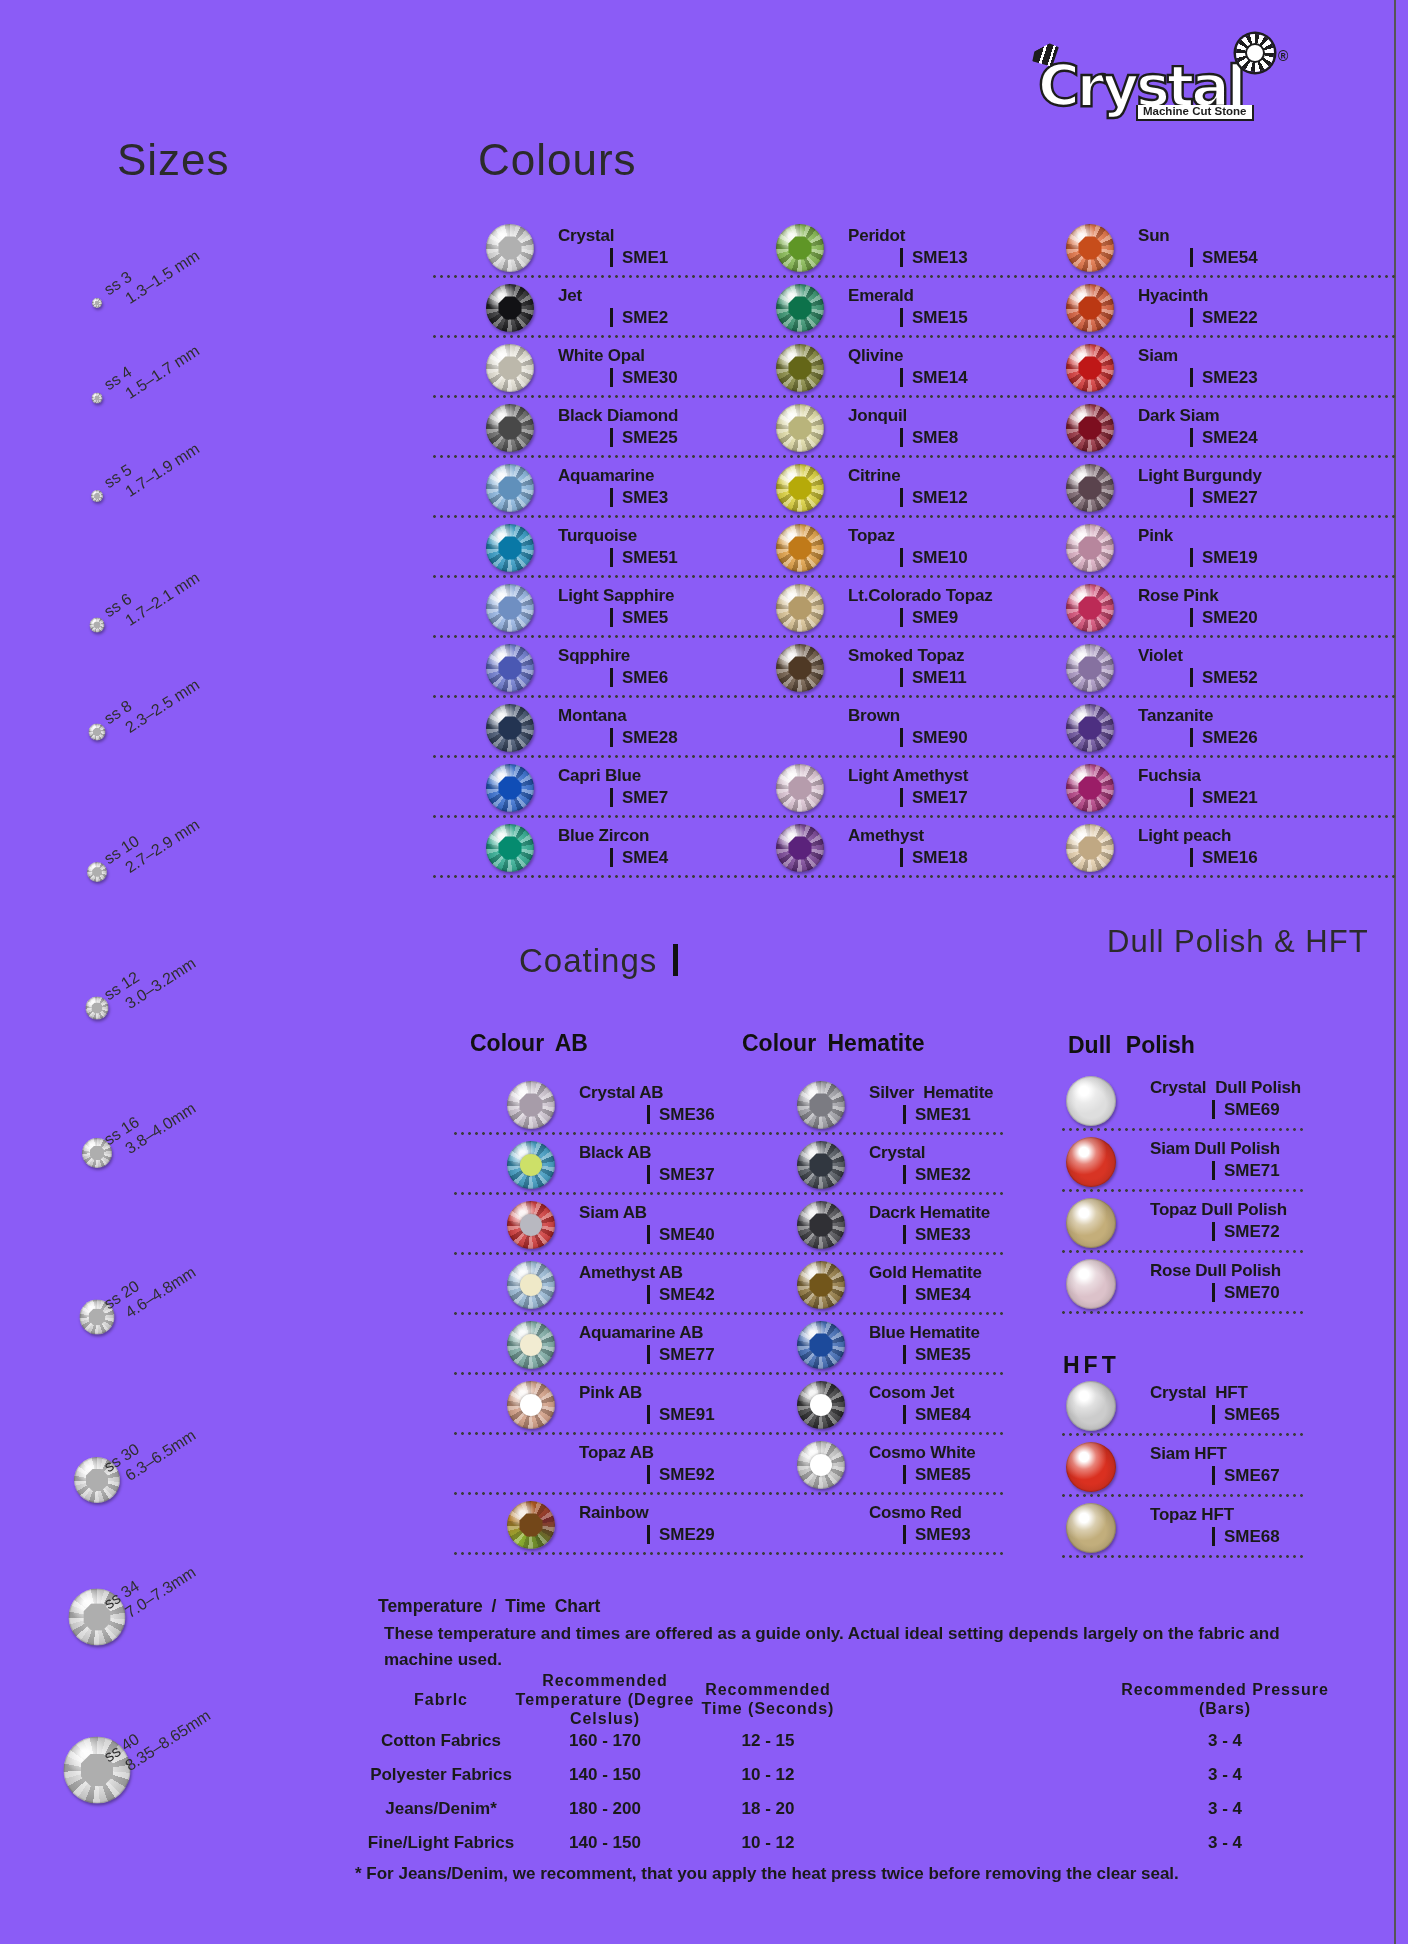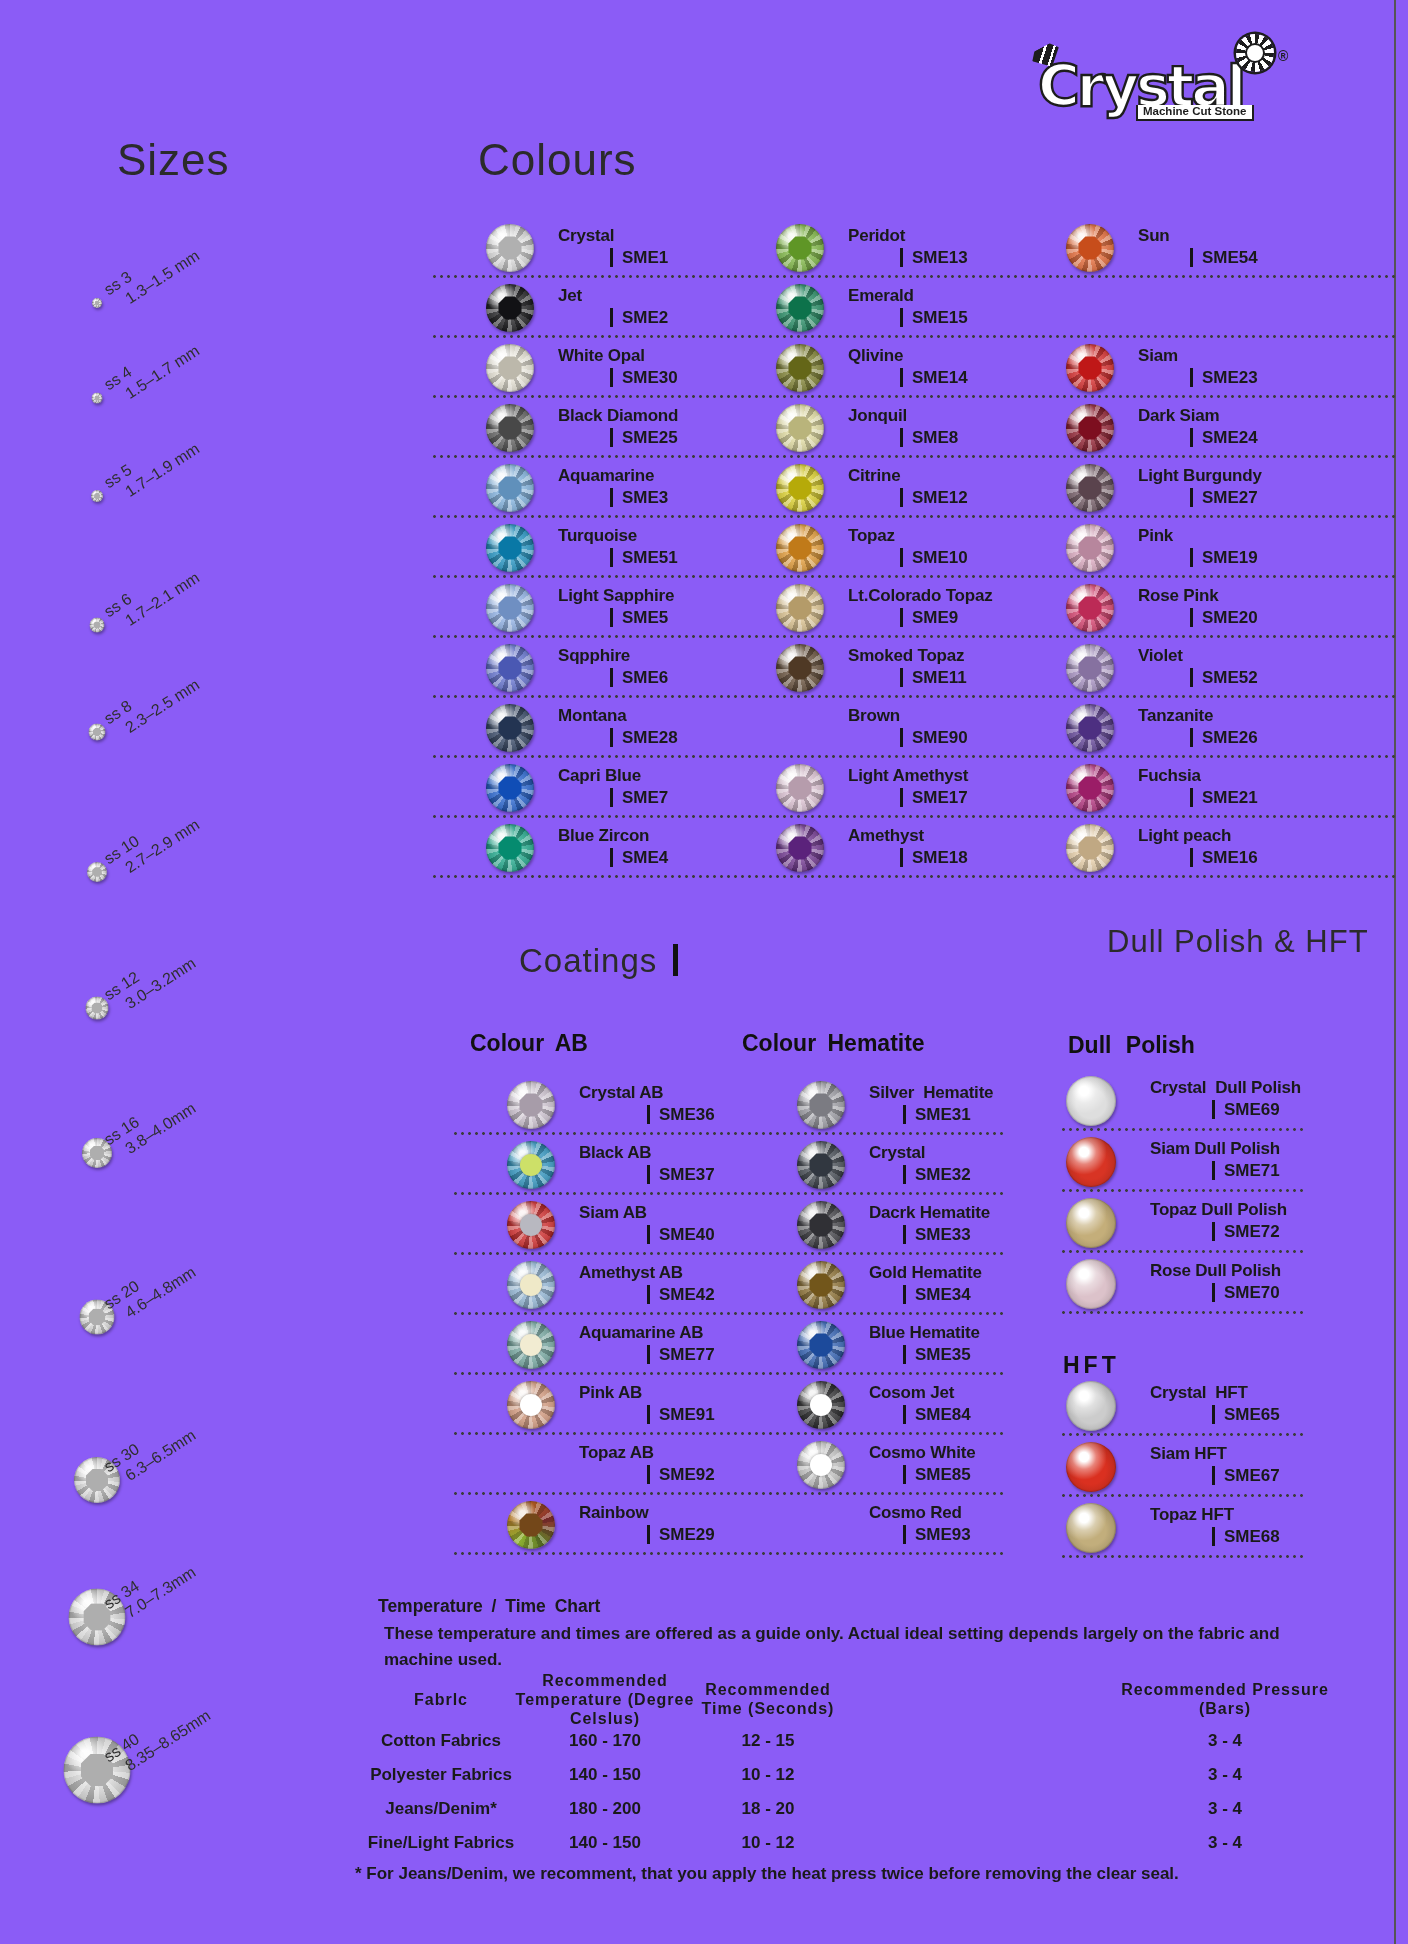--- a/index.html
+++ b/index.html
@@ -241,20 +241,27 @@
             <span class="cd"><i class="bar"></i><b>SME2</b></span>
           </span>
         </div>
       <div class="cell">
           <span class="stone" style="--c: #1d8a60;"></span>
           <span class="txt">
             <span class="nm">Emerald</span>
             <span class="cd"><i class="bar"></i><b>SME15</b></span>
           </span>
         </div>
+      <div class="cell">
+          <span class="stone" style="--c: #d84a22;"></span>
+          <span class="txt">
+            <span class="nm">Hyacinth</span>
+            <span class="cd"><i class="bar"></i><b>SME22</b></span>
+          </span>
+        </div>
     </div>
     <div class="row">
       <div class="cell">
           <span class="stone" style="--c: #eae6d8;"></span>
           <span class="txt">
             <span class="nm">White Opal</span>
             <span class="cd"><i class="bar"></i><b>SME30</b></span>
           </span>
         </div>
       <div class="cell">

